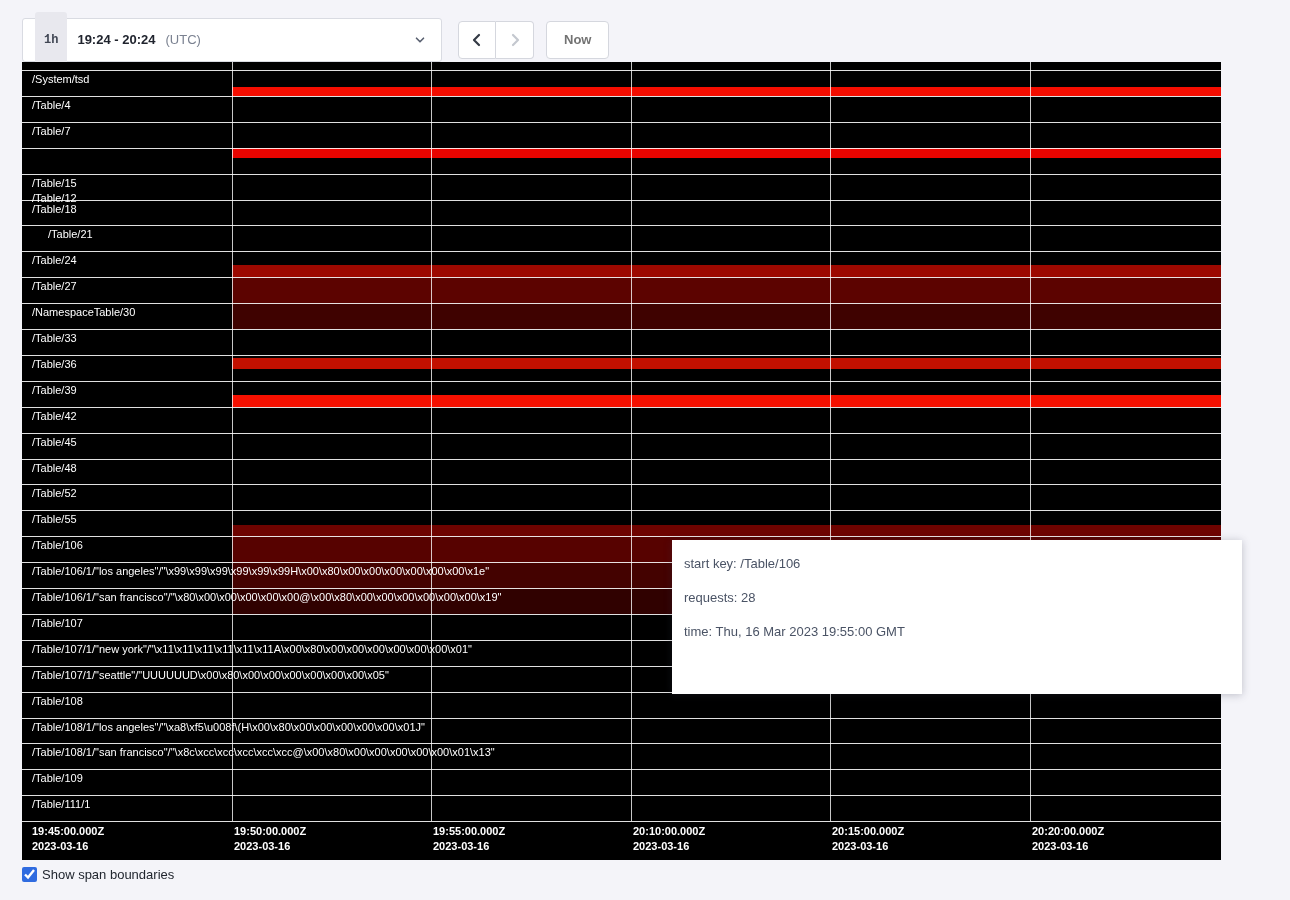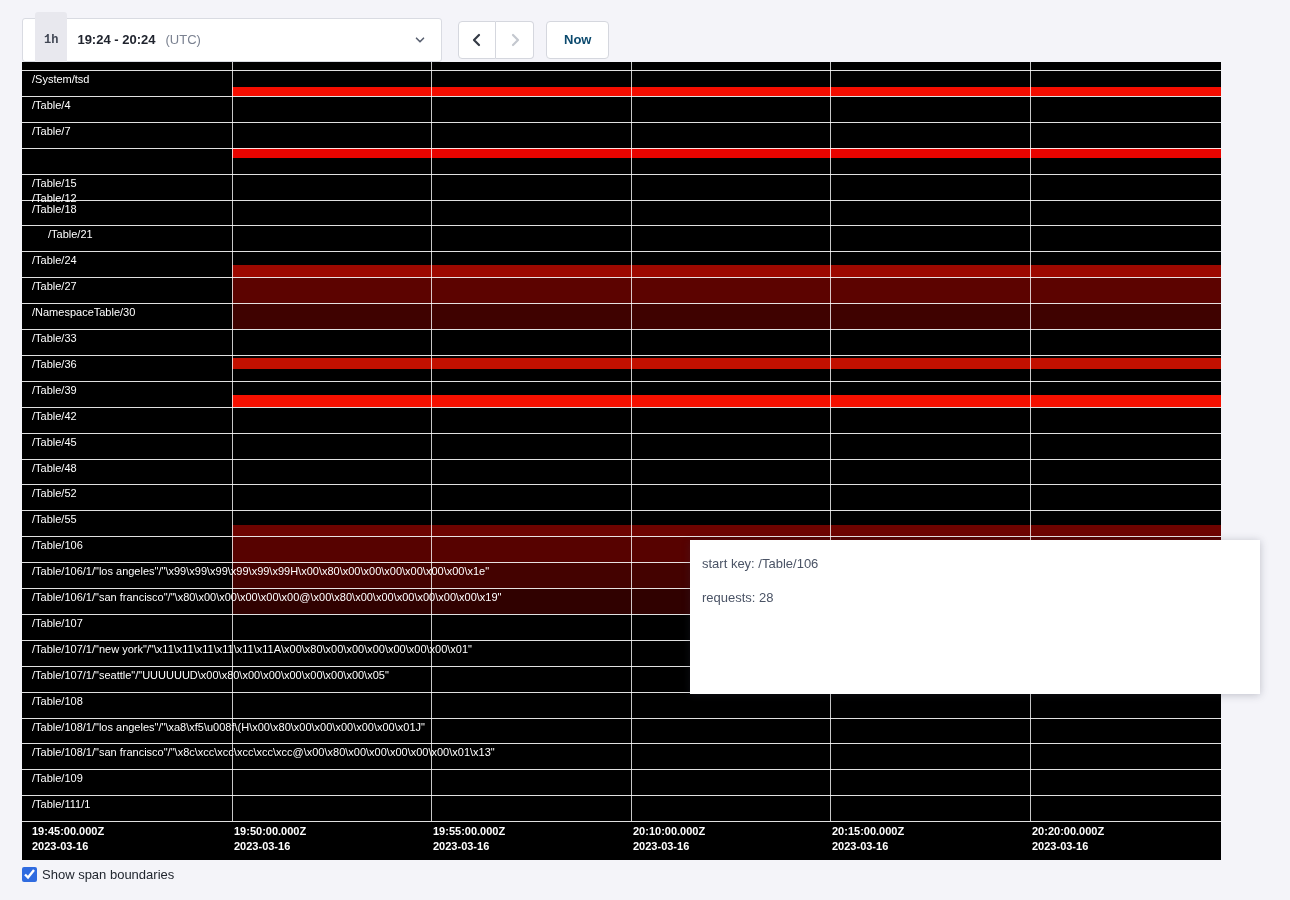--- a/index.html
+++ b/index.html
@@ -32,21 +32,21 @@
   .nav-btn {
     width: 38px; height: 38px; background: #fff; border: 1px solid #d5d7de;
     display: flex; align-items: center; justify-content: center;
     cursor: pointer; padding: 0;
   }
   .nav-btn.prev { border-radius: 4px 0 0 4px; }
   .nav-btn.next { border-radius: 0 4px 4px 0; border-left: none; cursor: default; }
   .now-btn {
     margin-left: 12px; height: 38px; padding: 0 17px;
     background: #fff; border: 1px solid #d5d7de; border-radius: 4px;
-    font-weight: 700; font-size: 13px; color: #0c4a6e; cursor: pointer;
+    font-weight: 700; font-size: 13px; color: #737373; cursor: pointer;
     font-family: inherit;
   }
 
   
   .canvas {
     position: absolute; left: 22px; top: 62px; width: 1199px; height: 798px;
     background: #000; overflow: hidden;
   }
   .layer { position: absolute; inset: 0; }
   .band  { position: absolute; right: 0; }
@@ -56,21 +56,21 @@
     position: absolute; left: 10px;
     font-size: 11px; line-height: 13px; color: #ffffff; white-space: nowrap;
   }
   .x-tick {
     position: absolute; color: #ffffff; font-size: 11px; font-weight: 700;
     line-height: 15px; white-space: nowrap;
   }
 
   
   .tooltip {
-    position: absolute; left: 690px; top: 540px; width: 570px; min-height: 154px;
+    position: absolute; left: 672px; top: 540px; width: 570px; min-height: 154px;
     background: #fff; box-shadow: 0 1px 8px rgba(50,55,75,0.28);
     padding: 14px 12px 2px 12px; z-index: 5; pointer-events: none;
   }
   .tooltip > div {
     font-size: 13px; color: #4a5365; line-height: 20px; margin-bottom: 14px;
     white-space: nowrap; overflow: hidden;
   }
 
   
   .footer { position: absolute; left: 22px; top: 867px; display: flex; align-items: center; gap: 5px; }
@@ -212,18 +212,19 @@
       <div class="x-tick" style="left: 1010px; top: 762px;">
         <div>20:20:00.000Z</div>
         <div>2023-03-16</div>
       </div>
     </div>
 </div>
 
 <div class="tooltip">
   <div>start key: /Table/106</div>
   <div>requests: 28</div>
+  <div>time: Thu, 16 Mar 2023 19:55:00 GMT</div>
 </div>
 
 <div class="footer">
   <input type="checkbox" id="spanbound" checked="" style="">
   <label for="spanbound">Show span boundaries</label>
 </div>
 
 </body></html>

